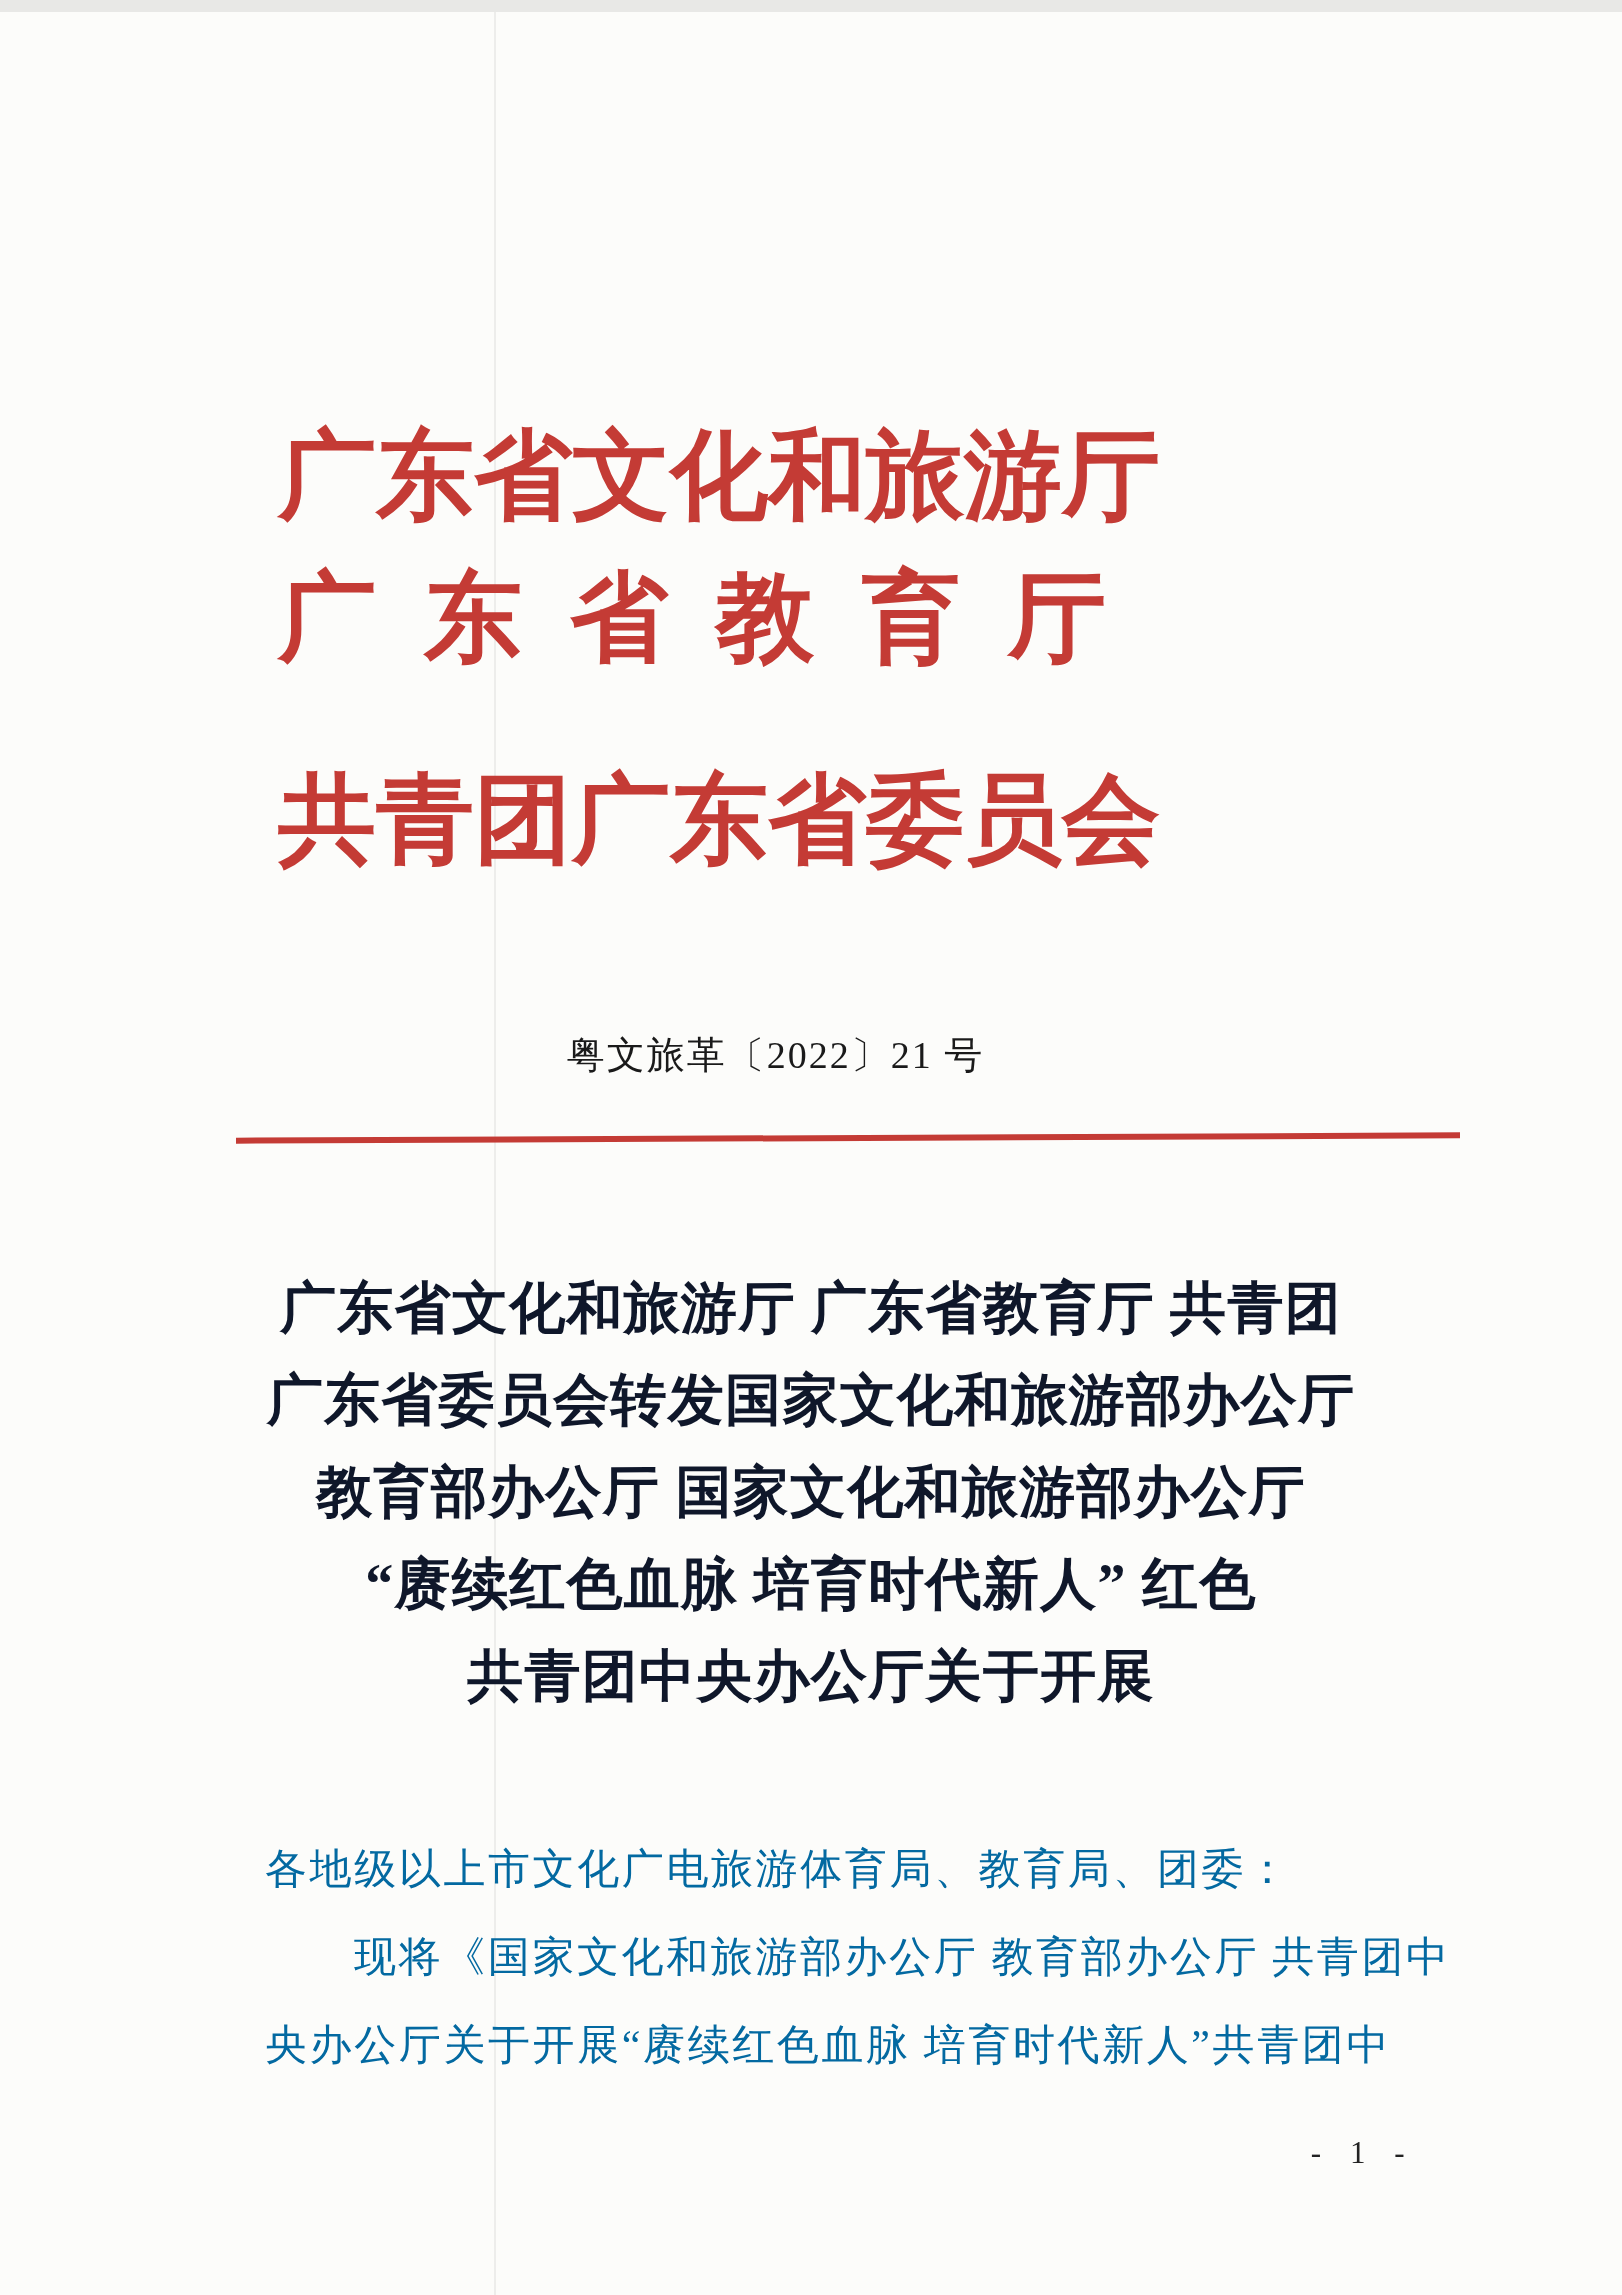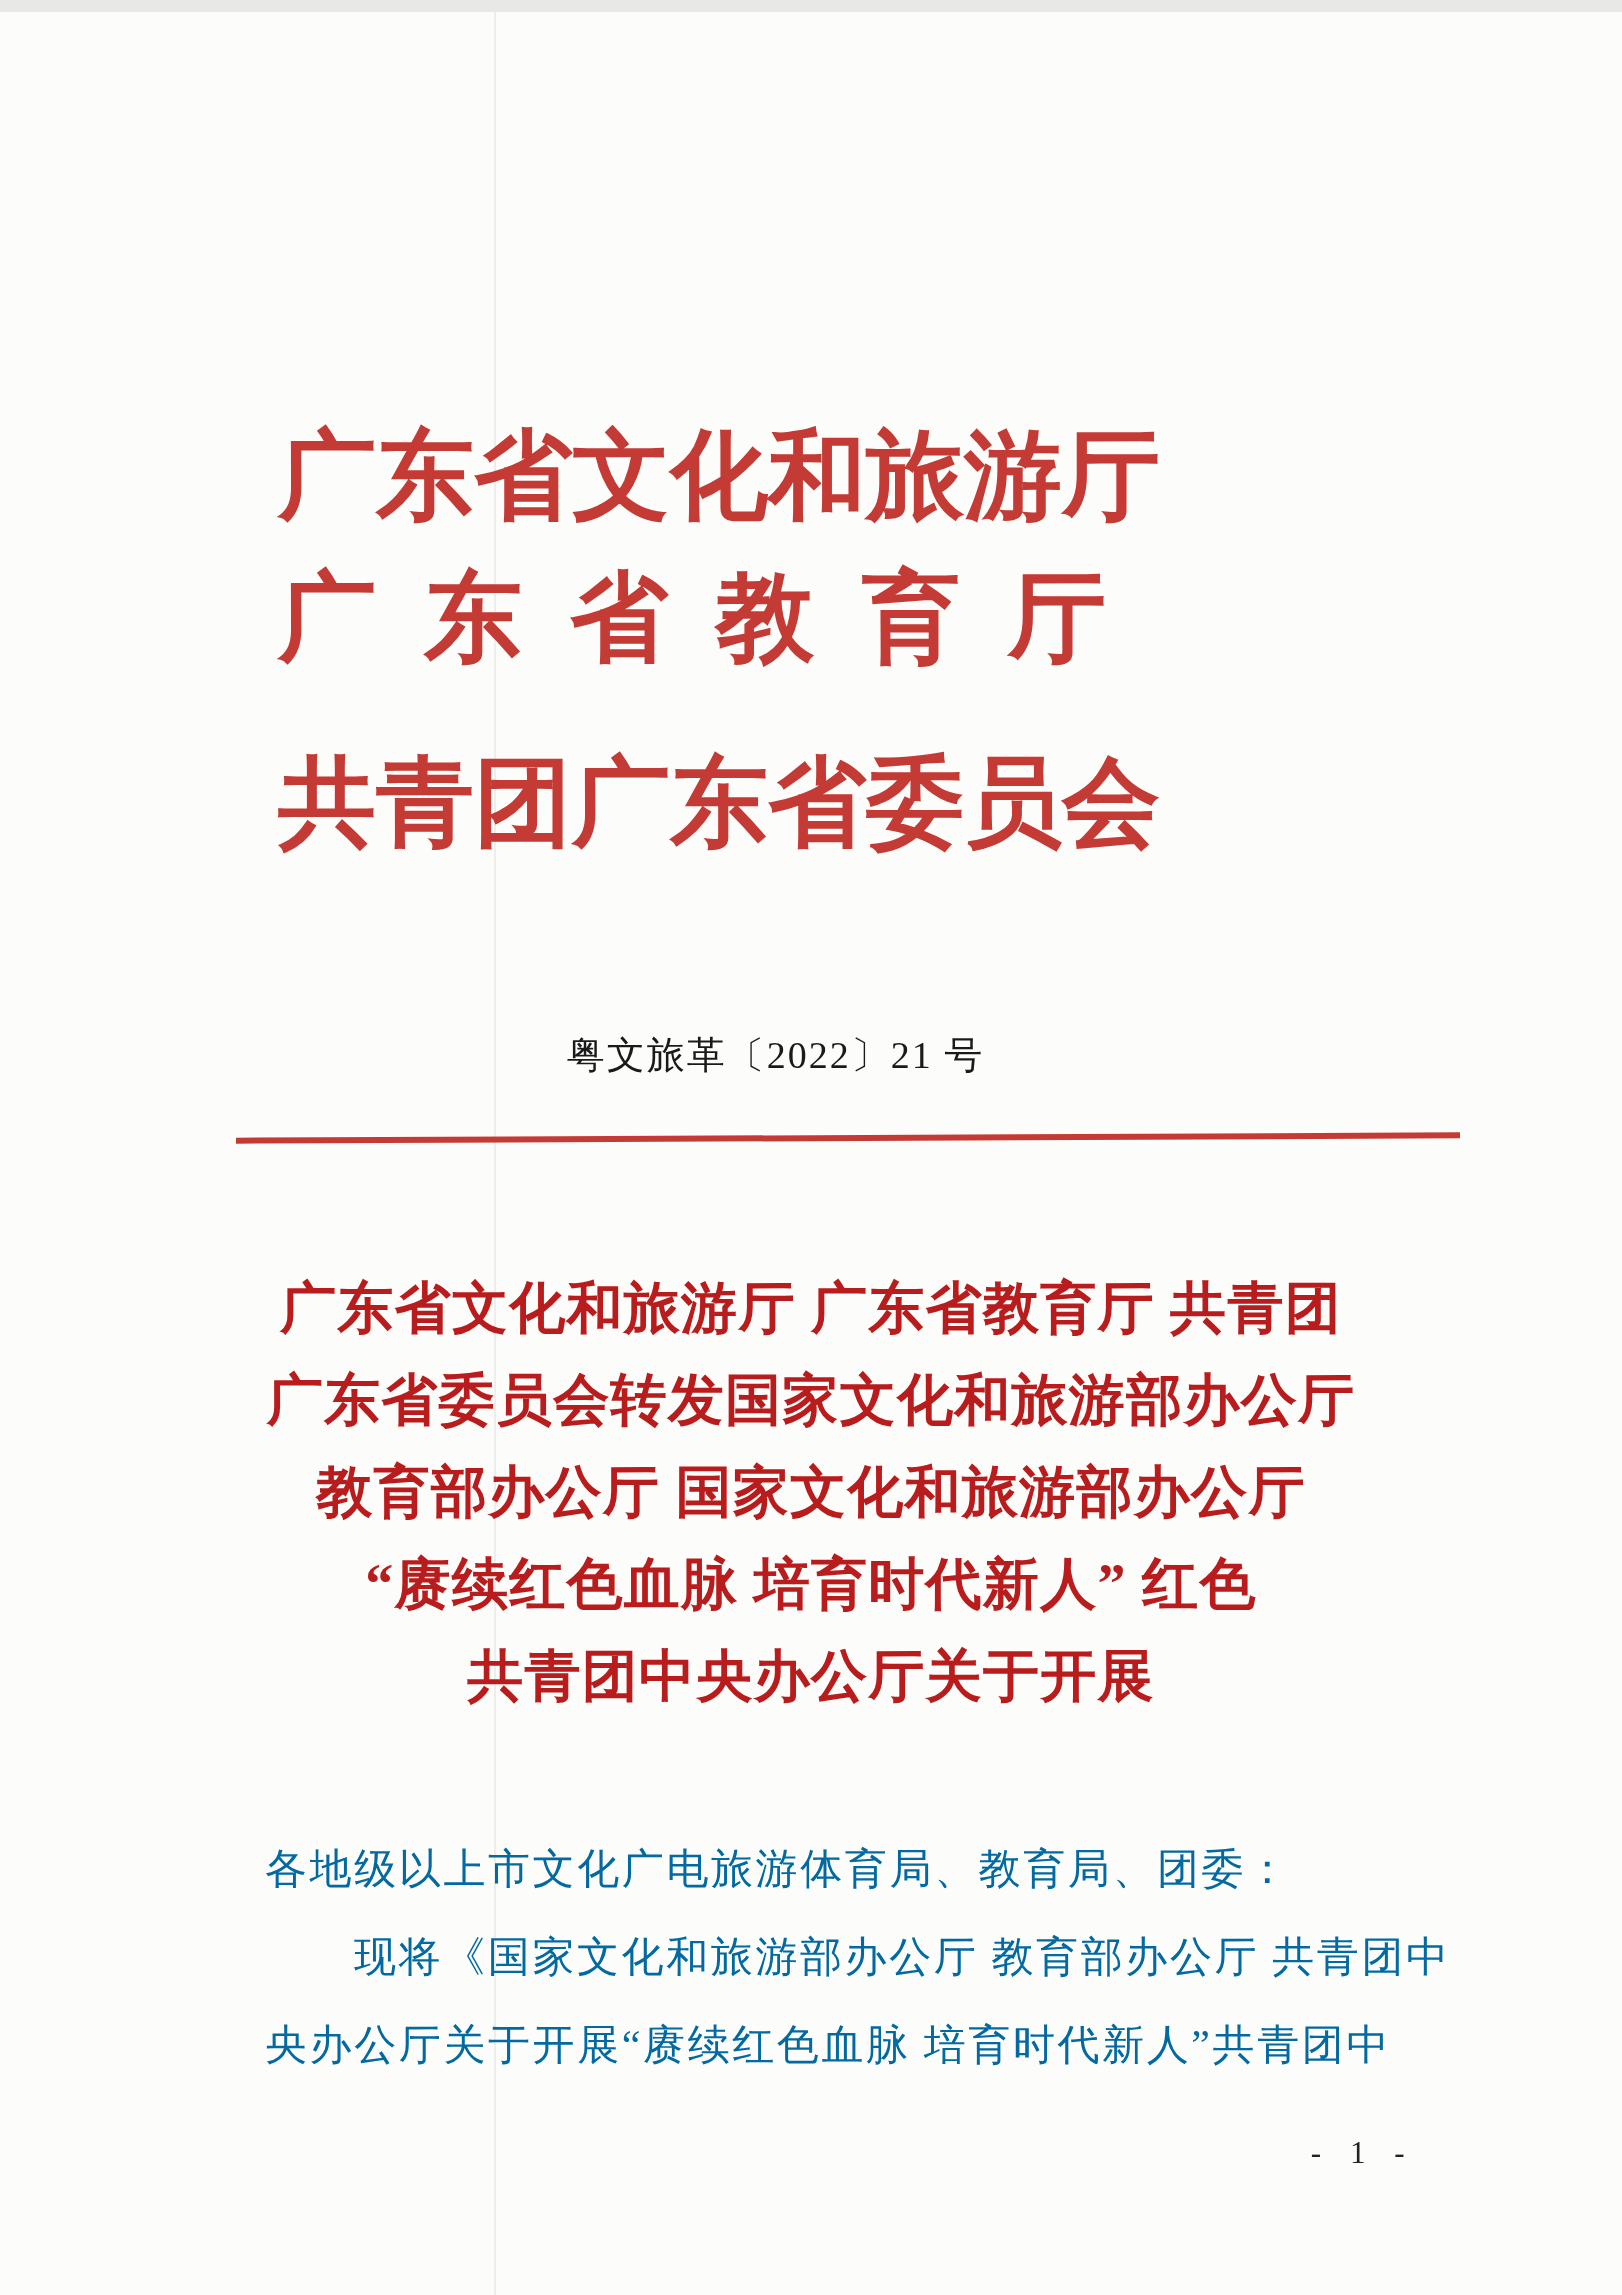--- a/index.html
+++ b/index.html
@@ -16,36 +16,36 @@
   .scan-streak{
     position:absolute;top:0;left:494px;width:2px;height:100%;
     background:rgba(110,110,110,0.10);
   }
   
   .rh{position:absolute;left:278px;font-weight:bold;color:var(--red,#c43b35);white-space:nowrap;}
   .rh1{top:412px;font-size:98px;line-height:105px;letter-spacing:0;}
   .rh2{top:541px;display:flex;align-items:center;height:131px;}
   .rh2-spread{font-size:98px;font-weight:bold;color:var(--red,#c43b35);letter-spacing:48px;white-space:nowrap;}
   .rh2-doc{font-size:121px;font-weight:bold;color:var(--red,#c43b35);letter-spacing:5.2px;white-space:nowrap;}
-  .rh3{top:739px;font-size:98px;line-height:105px;}
+  .rh3{top:756px;font-size:98px;line-height:105px;}
   
   .doc-number{
     position:absolute;top:1018px;left:0;width:100%;
     text-align:center;font-size:38px;letter-spacing:2px;
     transform:translateX(-36px);color:#1a1a1a;white-space:nowrap;
   }
   
   .red-rule{
     position:absolute;top:1123px;left:236px;width:1224px;height:5.9px;
     background:var(--red,#c43b35);transform:rotate(-0.25deg);
   }
   
   .title{
     position:absolute;top:1250px;left:196px;width:1230px;
-    text-align:center;font-weight:bold;color:#b91c1c;
+    text-align:center;font-weight:bold;color:#0f172a;
     font-size:56px;letter-spacing:1.3px;
   }
   .title-line{height:92px;line-height:92px;white-space:nowrap;}
   
   .body-text{
     position:absolute;top:1813px;left:265px;width:1171px;
     font-size:42px;letter-spacing:2.6px;color:#0369a1;
   }
   .body-text p{margin:0;height:88px;line-height:88px;white-space:nowrap;}
   .indent{text-indent:89px;}

